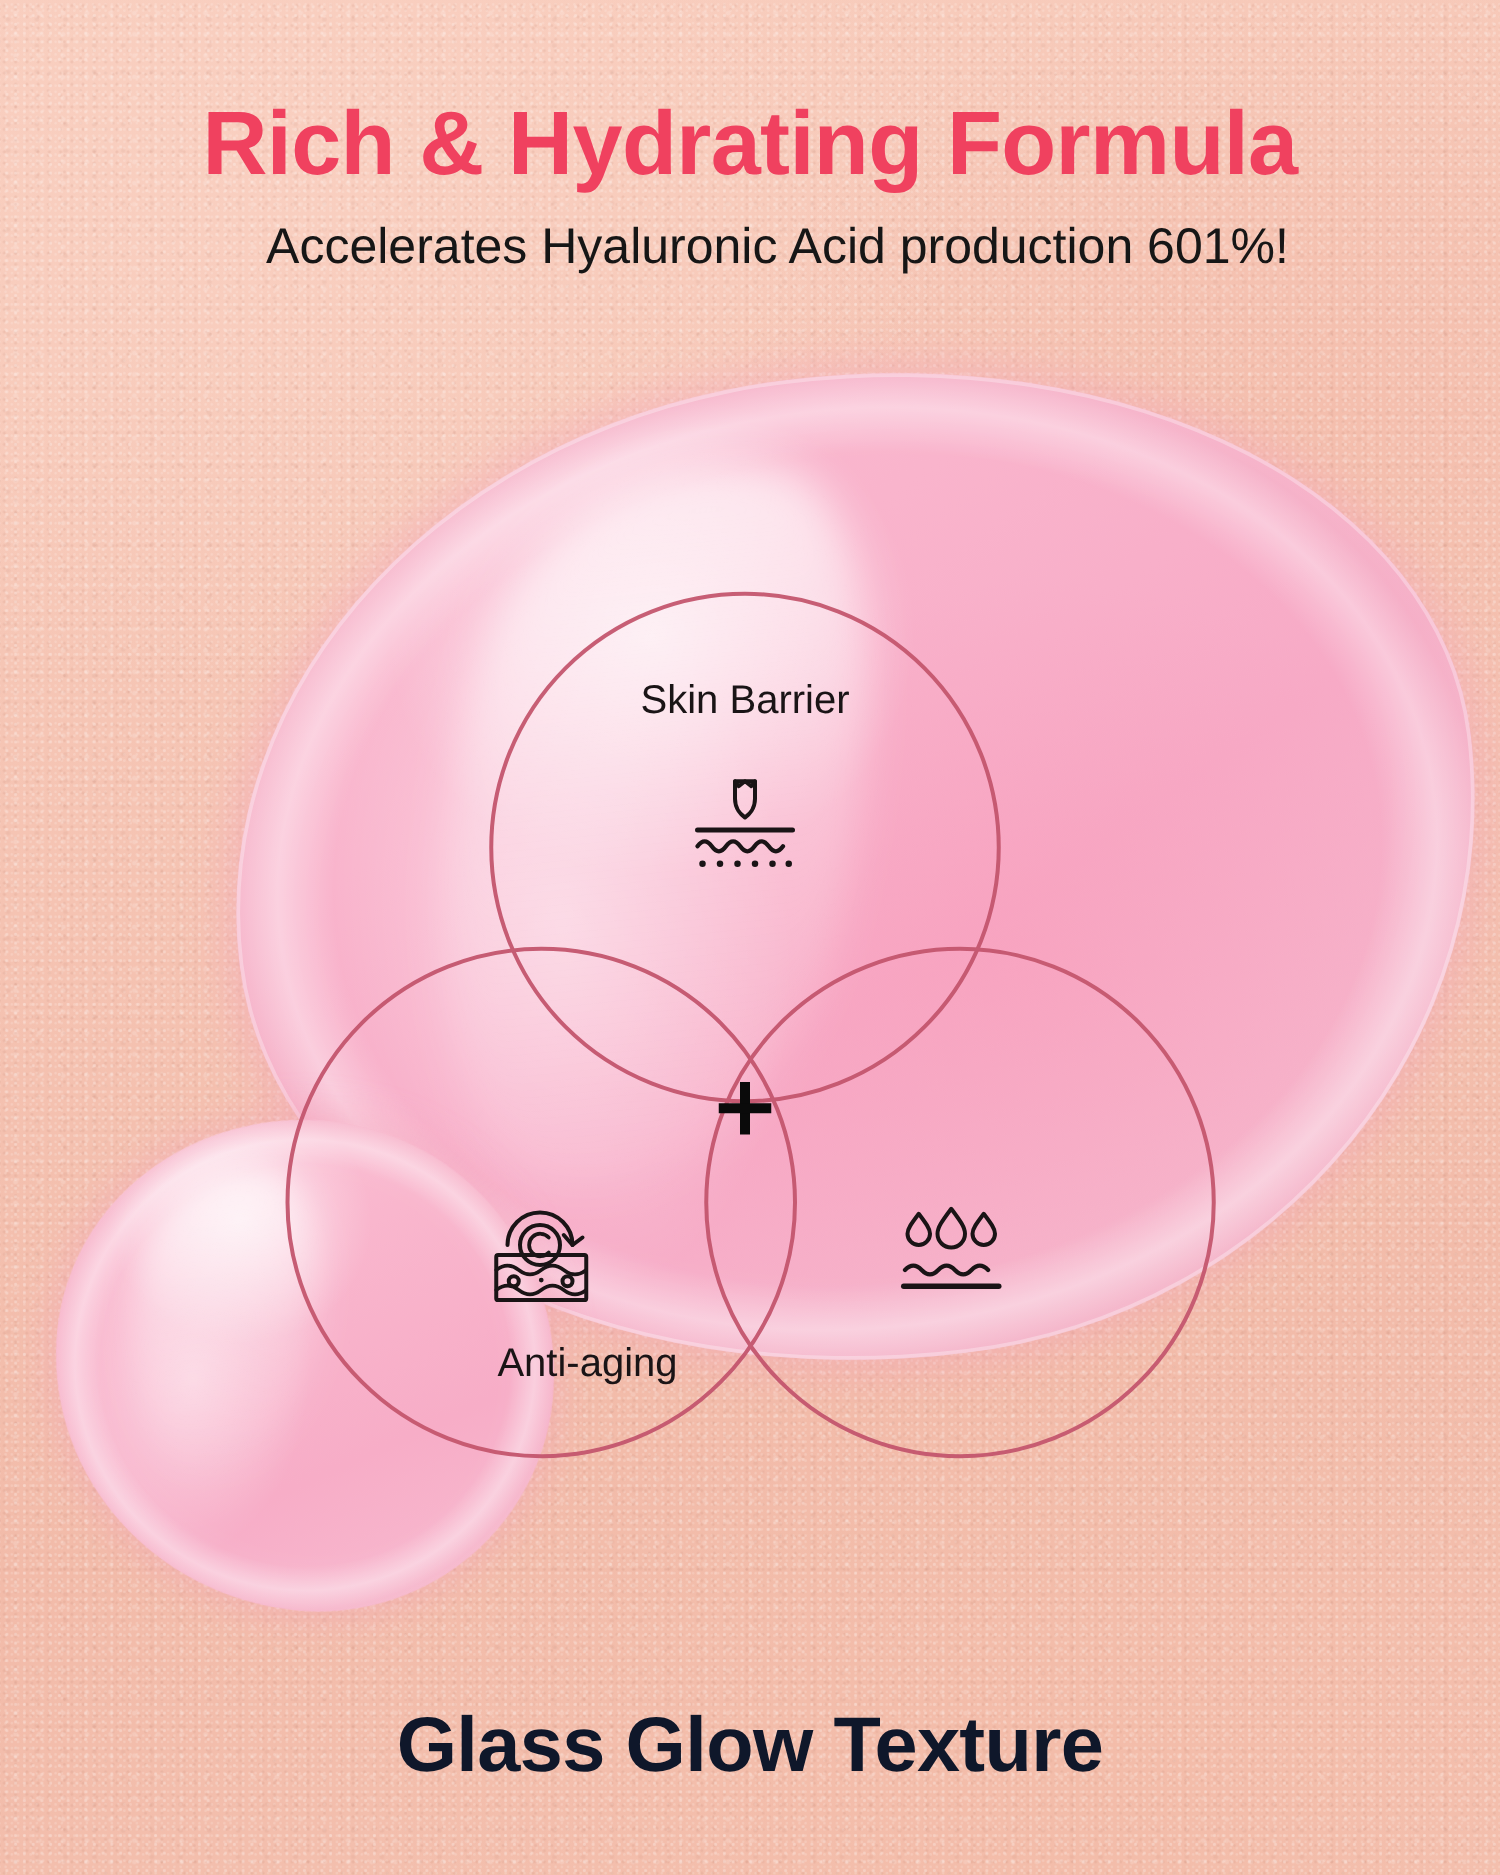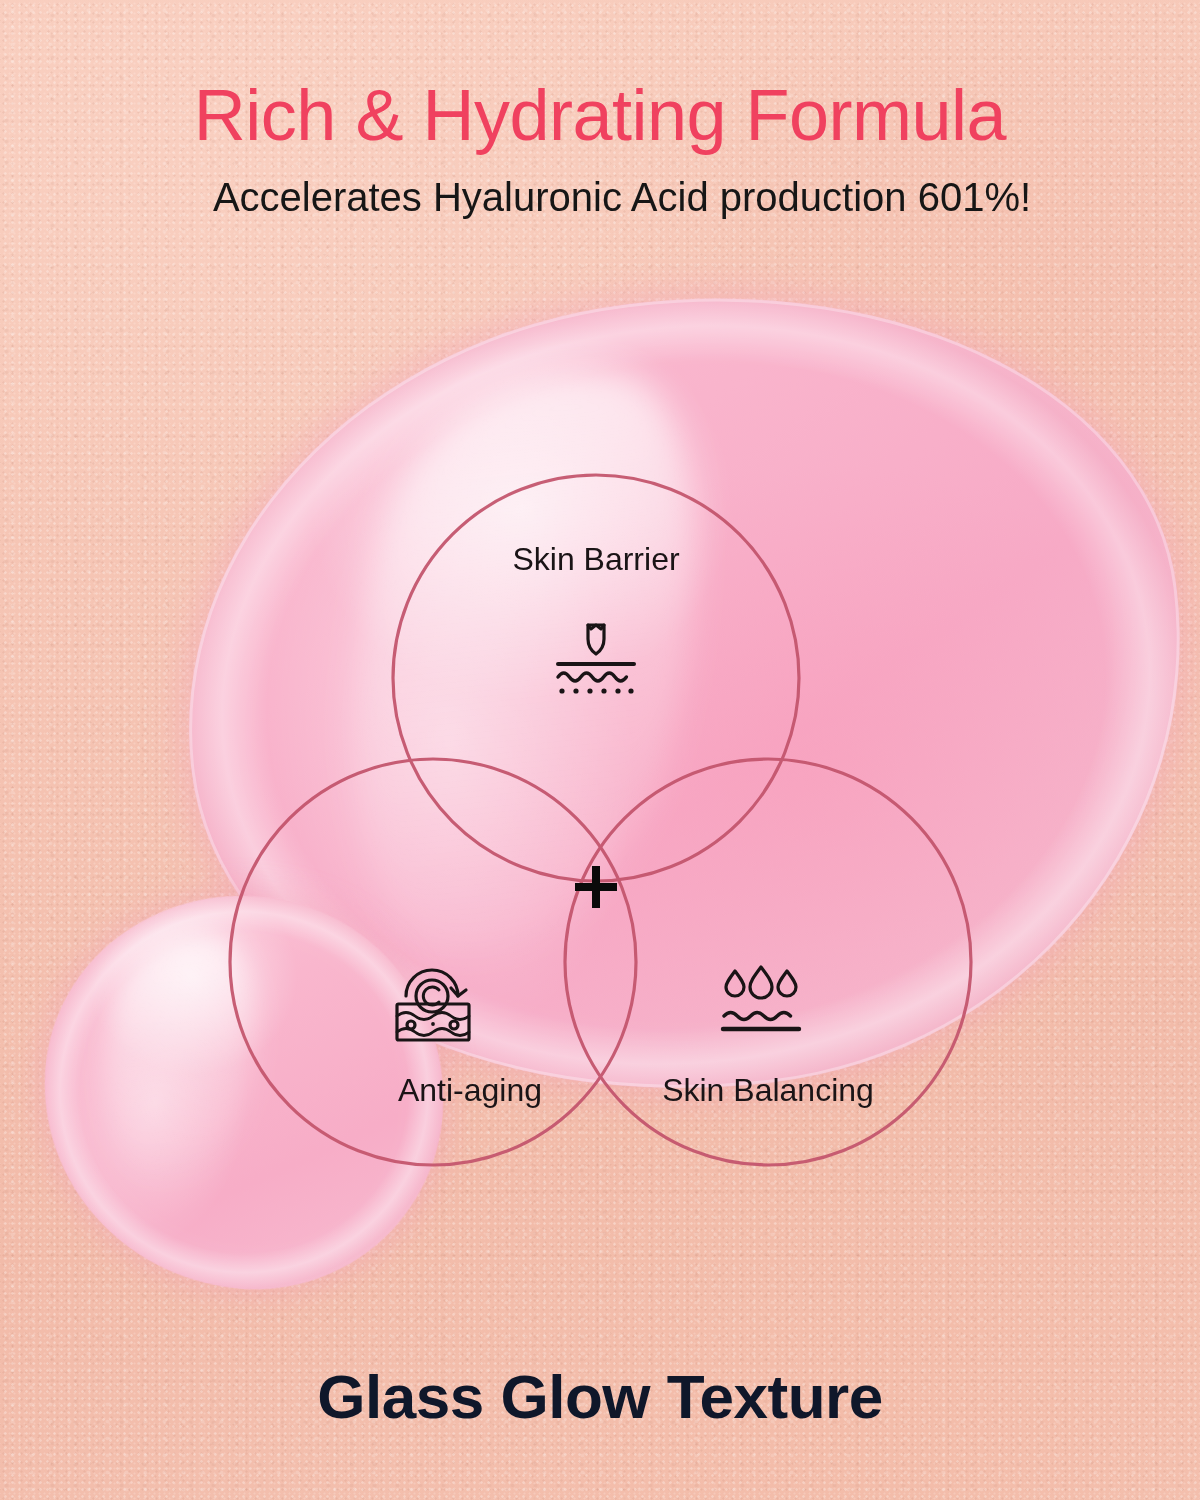--- a/index.html
+++ b/index.html
@@ -135,21 +135,21 @@
     filter: blur(13px);
   }
 
   
   .headline {
     position: absolute;
     left: 0; right: 0;
     top: 74px;
     text-align: center;
     font-size: 72px;
-    font-weight: 400;
+    font-weight: 700;
     letter-spacing: -.5px;
     color: #f0415f;
     white-space: nowrap;
   }
   .subhead {
     position: absolute;
     left: 0; right: 0;
     top: 175px;
     text-align: center;
     font-size: 40px;
@@ -282,17 +282,16 @@
       <svg width="48" height="48" viewBox="0 0 48 48">
         <g stroke="#0a0a0a" stroke-width="8" stroke-linecap="butt">
           <line x1="24" y1="3" x2="24" y2="45"></line>
           <line x1="3" y1="24" x2="45" y2="24"></line>
         </g>
       </svg>
     </div>
 
     <div class="venn-label lbl-barrier">Skin Barrier</div>
     <div class="venn-label lbl-aging">Anti-aging</div>
-    <div class="venn-label lbl-balancing">Skin Balancing</div>
   </div>
 
   <div class="footline">Glass Glow Texture</div>
 </div>
 
 </body></html>

